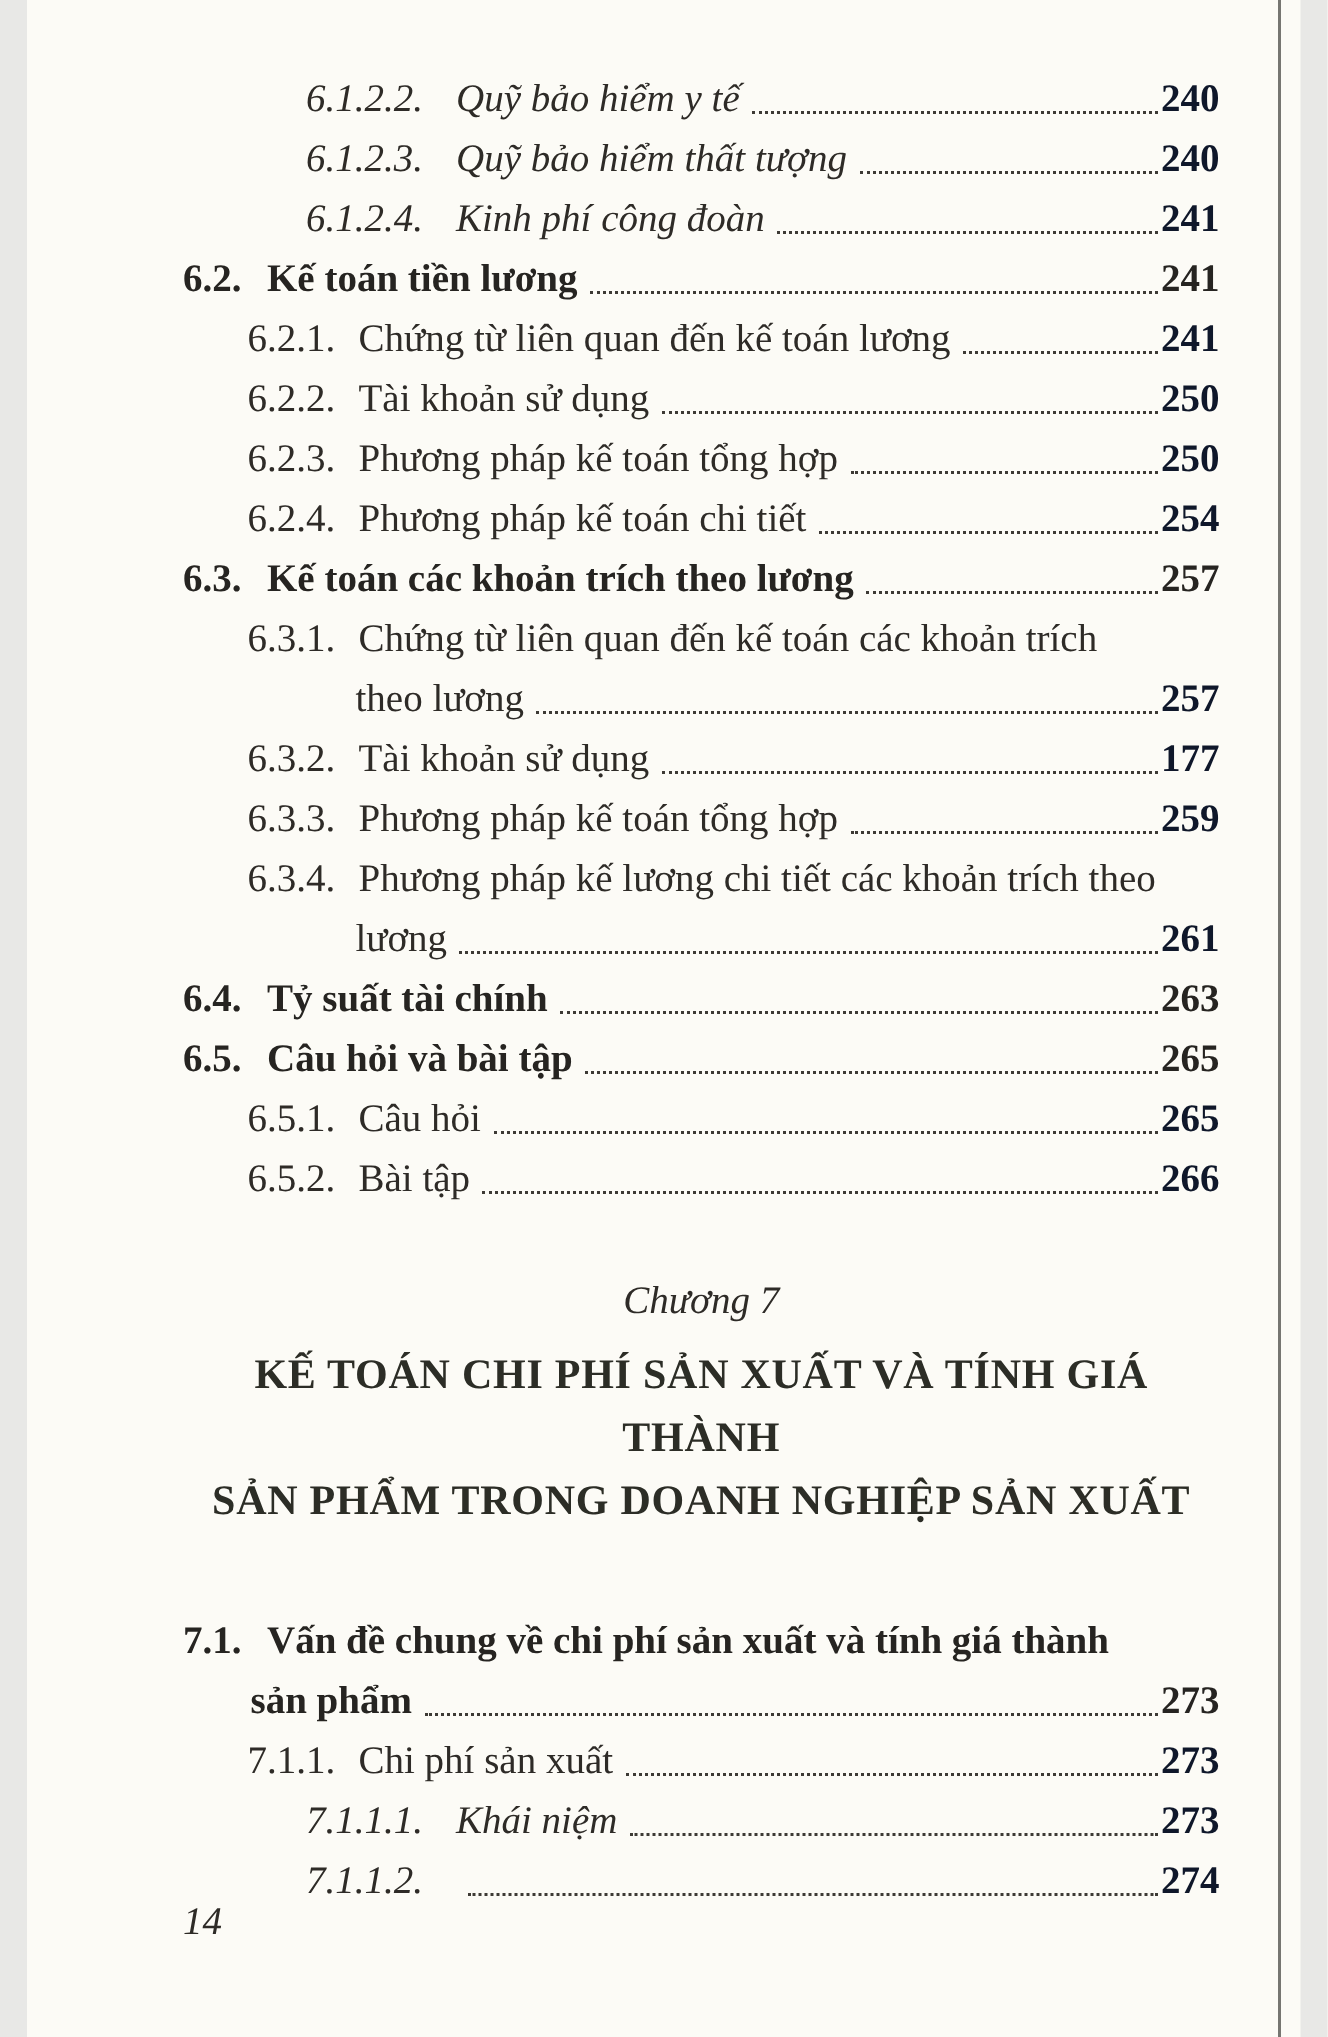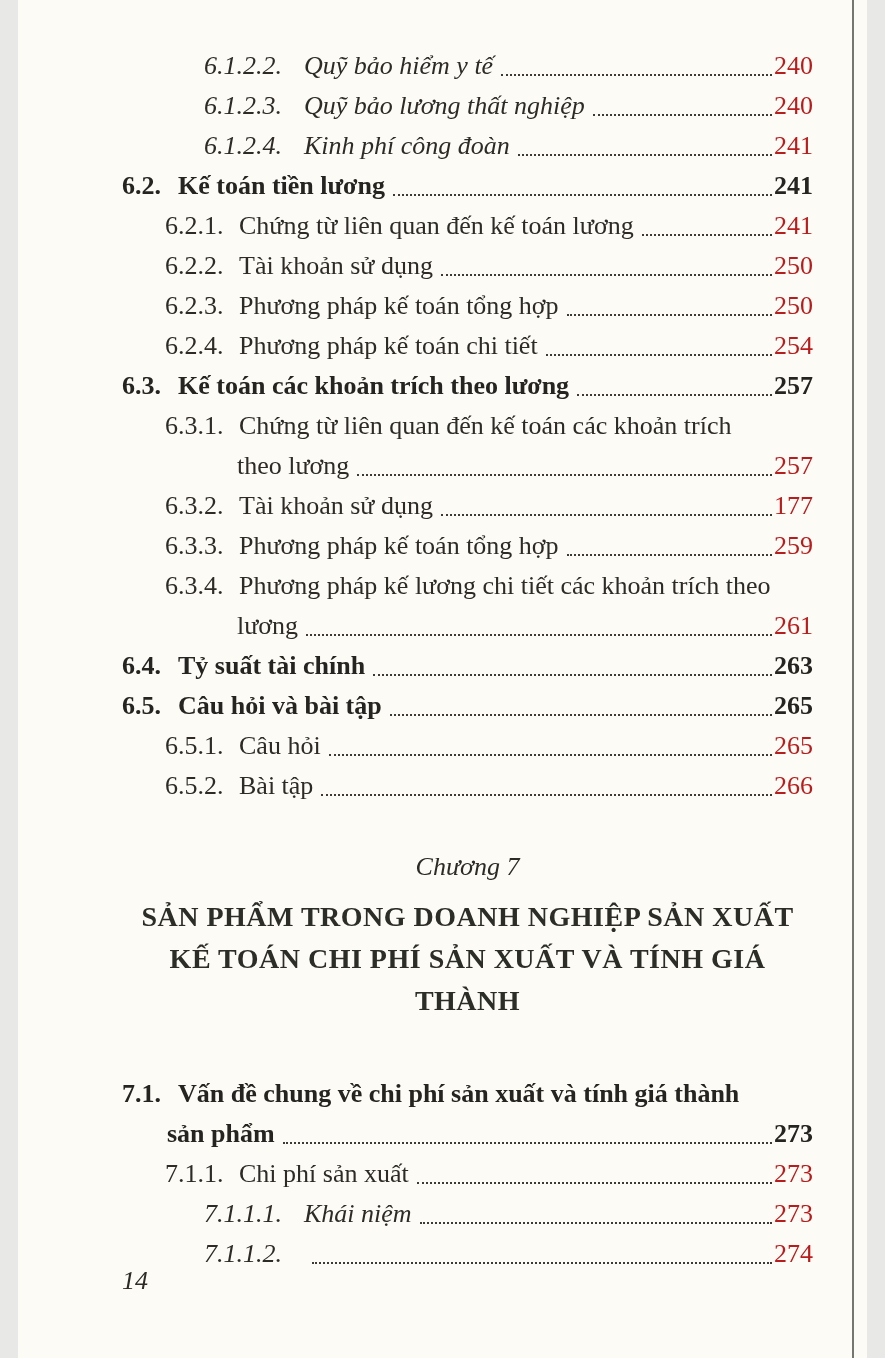--- a/index.html
+++ b/index.html
@@ -51,22 +51,22 @@
   .italic { font-style: italic; }
   .leader {
     flex: 1 1 auto;
     min-width: 18px;
     align-self: flex-end;
     border-bottom: 2.4px dotted #3d3a35;
     margin: 0 2px 10px 8px;
   }
   .pagenum {
     font-style: normal;
-    font-weight: normal;
-    color: #b91c1c;
+    font-weight: bold;
+    color: #0f172a;
   }
   .bold .pagenum { font-weight: bold; color: #262421; }
   .chapter {
     margin-top: 44px;
     text-align: center;
   }
   .chapter-label {
     font-size: 26px;
     font-style: italic;
     line-height: 34px;
@@ -100,21 +100,21 @@
           <div class="line">
             <span class="num">6.1.2.2.</span>
             <span class="txt">Quỹ bảo hiểm y tế</span>
             <span class="leader"></span>
             <span class="pagenum">240</span>
           </div>
         </div>
         <div class="entry level-3 italic">
           <div class="line">
             <span class="num">6.1.2.3.</span>
-            <span class="txt">Quỹ bảo lương thất nghiệp</span>
+            <span class="txt">Quỹ bảo hiểm thất tượng</span>
             <span class="leader"></span>
             <span class="pagenum">240</span>
           </div>
         </div>
         <div class="entry level-3 italic">
           <div class="line">
             <span class="num">6.1.2.4.</span>
             <span class="txt">Kinh phí công đoàn</span>
             <span class="leader"></span>
             <span class="pagenum">241</span>
@@ -235,22 +235,22 @@
             <span class="num">6.5.2.</span>
             <span class="txt">Bài tập</span>
             <span class="leader"></span>
             <span class="pagenum">266</span>
           </div>
         </div>
       </div>
 
     <div class="chapter">
       <div class="chapter-label">Chương 7</div>
+      <div class="chapter-title">KẾ TOÁN CHI PHÍ SẢN XUẤT VÀ TÍNH GIÁ THÀNH</div>
       <div class="chapter-title">SẢN PHẨM TRONG DOANH NGHIỆP SẢN XUẤT</div>
-      <div class="chapter-title">KẾ TOÁN CHI PHÍ SẢN XUẤT VÀ TÍNH GIÁ THÀNH</div>
     </div>
 
     <div class="toc-bottom" id="toc-bottom">
         <div class="entry level-1 bold">
           <div class="line">
             <span class="num">7.1.</span>
             <span class="txt">Vấn đề chung về chi phí sản xuất và tính giá thành</span>
           </div>
           <div class="line cont">
             <span class="txt">sản phẩm</span>

